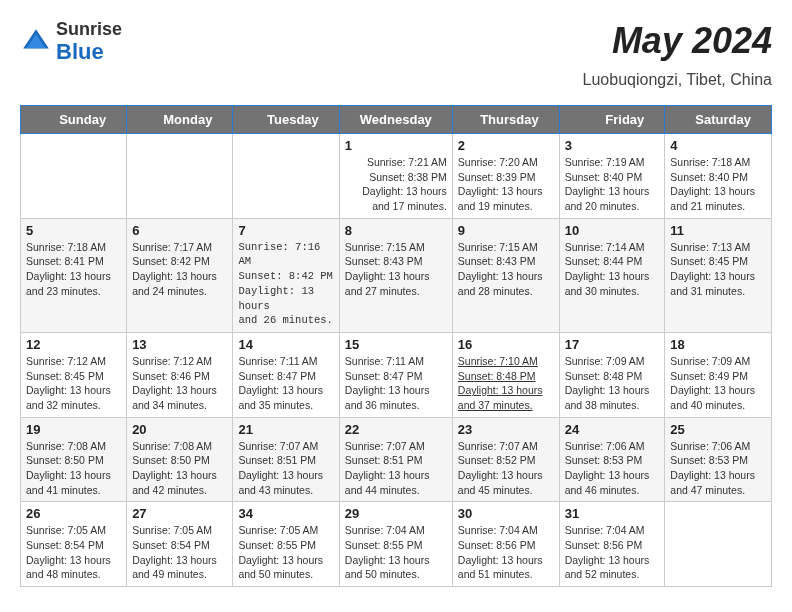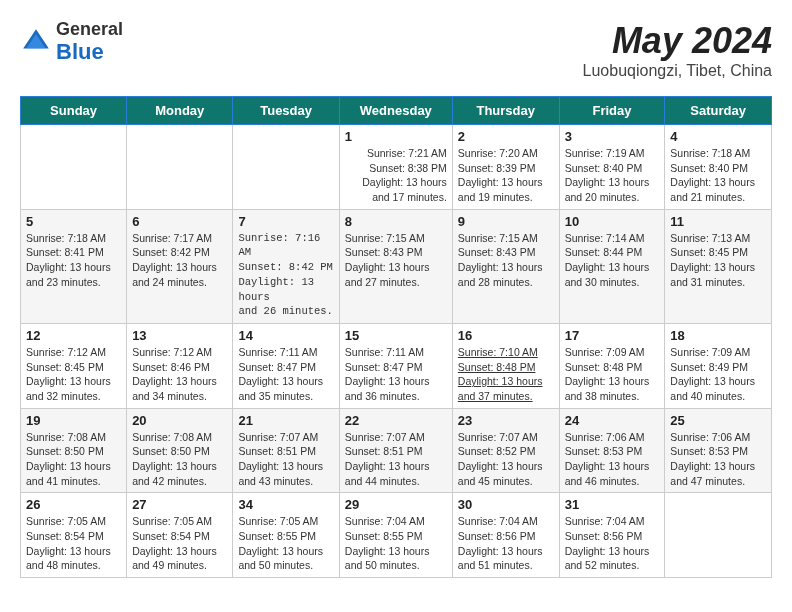--- a/index.html
+++ b/index.html
@@ -45,31 +45,32 @@
     }
     .month-year {
       font-size: 36px;
       font-weight: bold;
       color: #222;
       font-style: italic;
     }
     .location {
       font-size: 16px;
       color: #444;
+      margin-top: 9px;
     }
     .calendar {
       width: 100%;
       border-collapse: collapse;
       font-size: 11px;
     }
     .calendar th {
-      background-color: #0f766e;
+      background-color: #737373;
       color: #fff;
       padding: 6px 20px;
-      text-align: center;
+      text-align: right;
       font-size: 13px;
       font-weight: bold;
       border: 1px solid #2a7cd8;
     }
     .calendar td {
       border: 1px solid #ccc;
       vertical-align: top;
       padding: 4px 5px;
       width: calc(100% / 7);
       min-height: 80px;
@@ -96,21 +97,21 @@
 </head>
 <body>
 
 <div class="header">
   <div class="logo">
     <svg class="logo-icon" viewBox="0 0 40 40">
       <polygon points="20,4 36,28 4,28" fill="#1a6bbf"></polygon>
       <polygon points="20,10 32,28 8,28" fill="#4da6ff" opacity="0.5"></polygon>
     </svg>
     <div class="logo-text">
-      <span class="logo-general">General</span>
+      <span class="logo-general">Sunrise</span>
       <span class="logo-blue">Blue</span>
     </div>
   </div>
   <div class="title-area">
     <div class="month-year">May 2024</div>
     <div class="location">Luobuqiongzi, Tibet, China</div>
   </div>
 </div>
 
 <table class="calendar">

